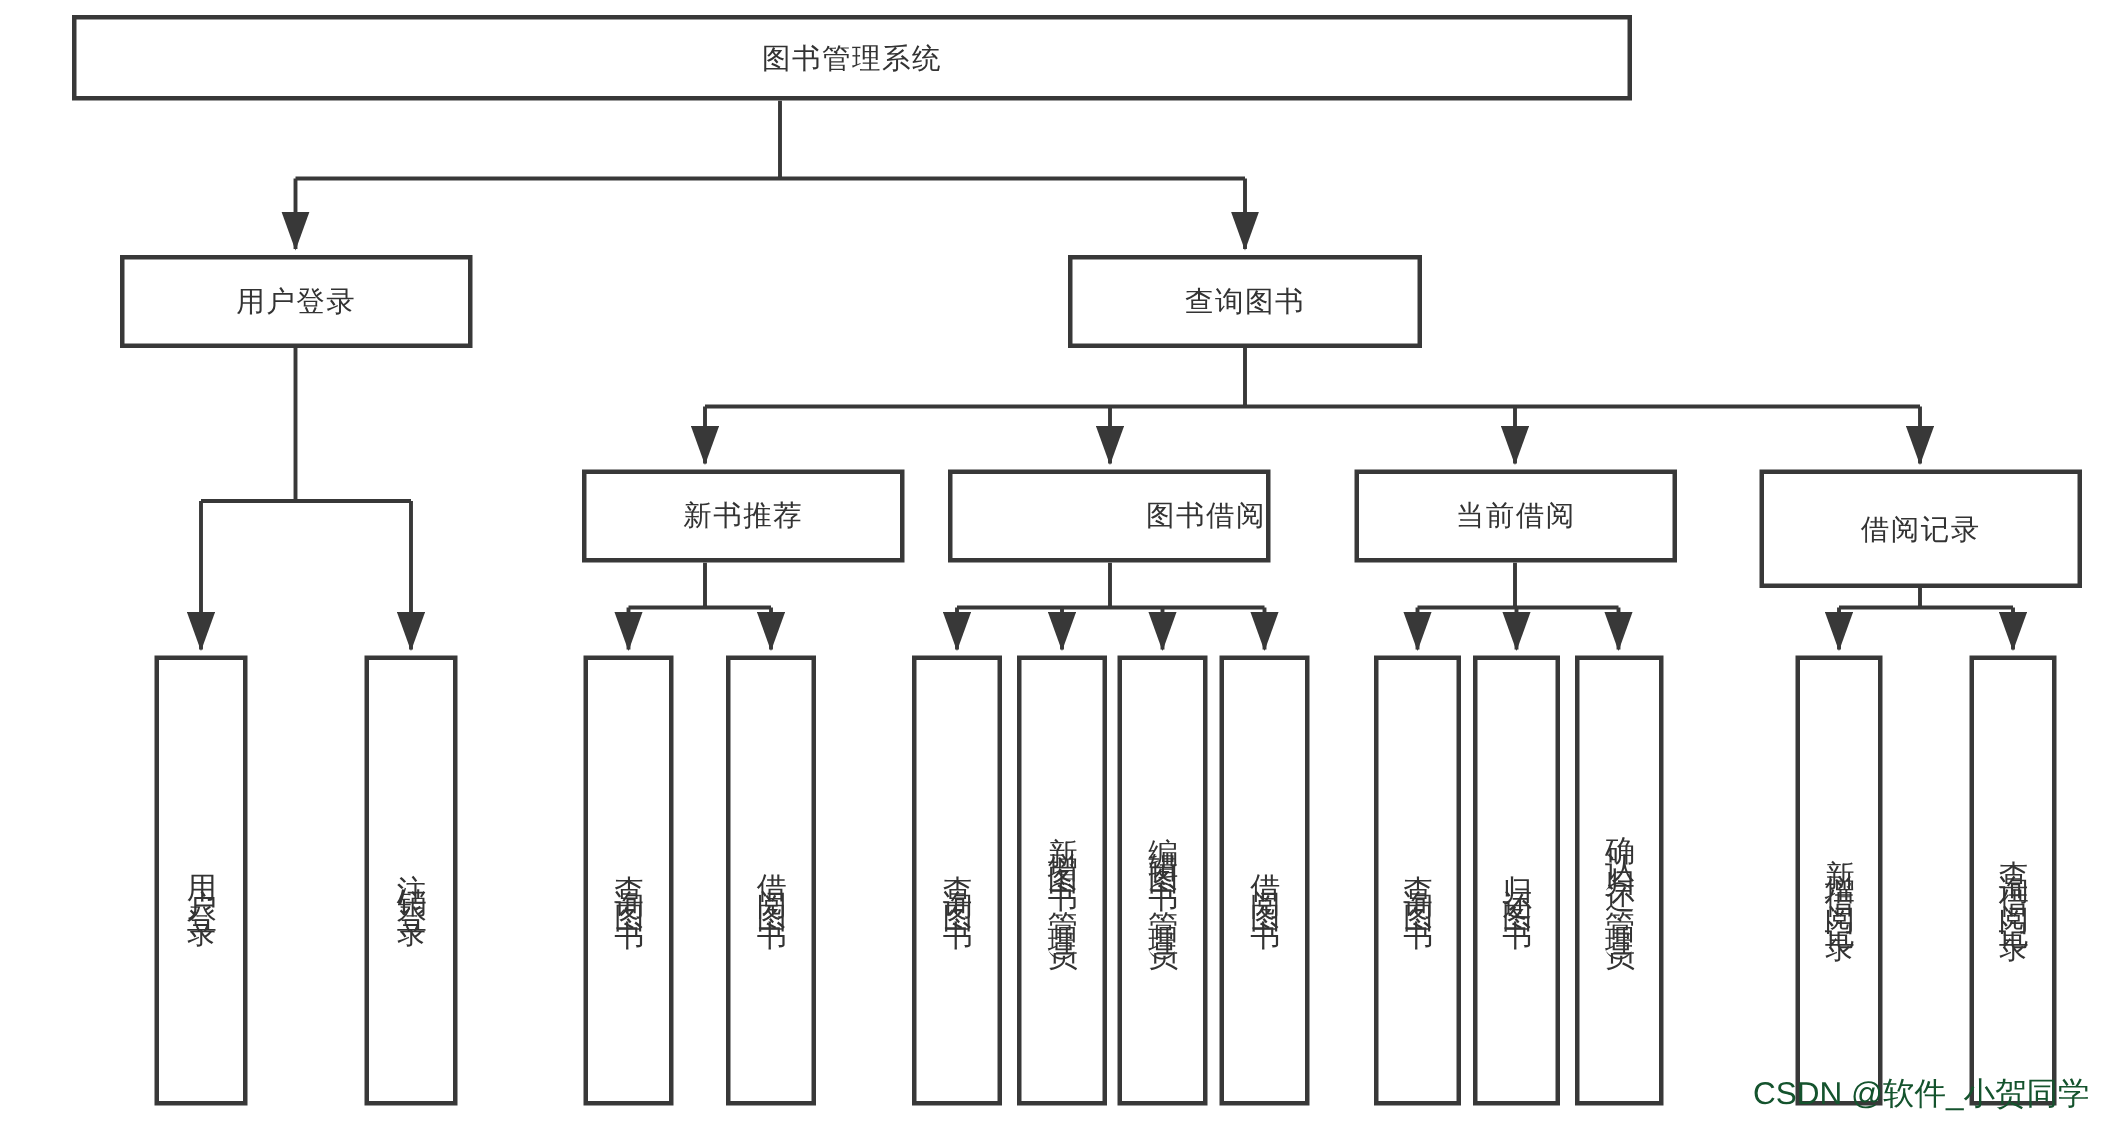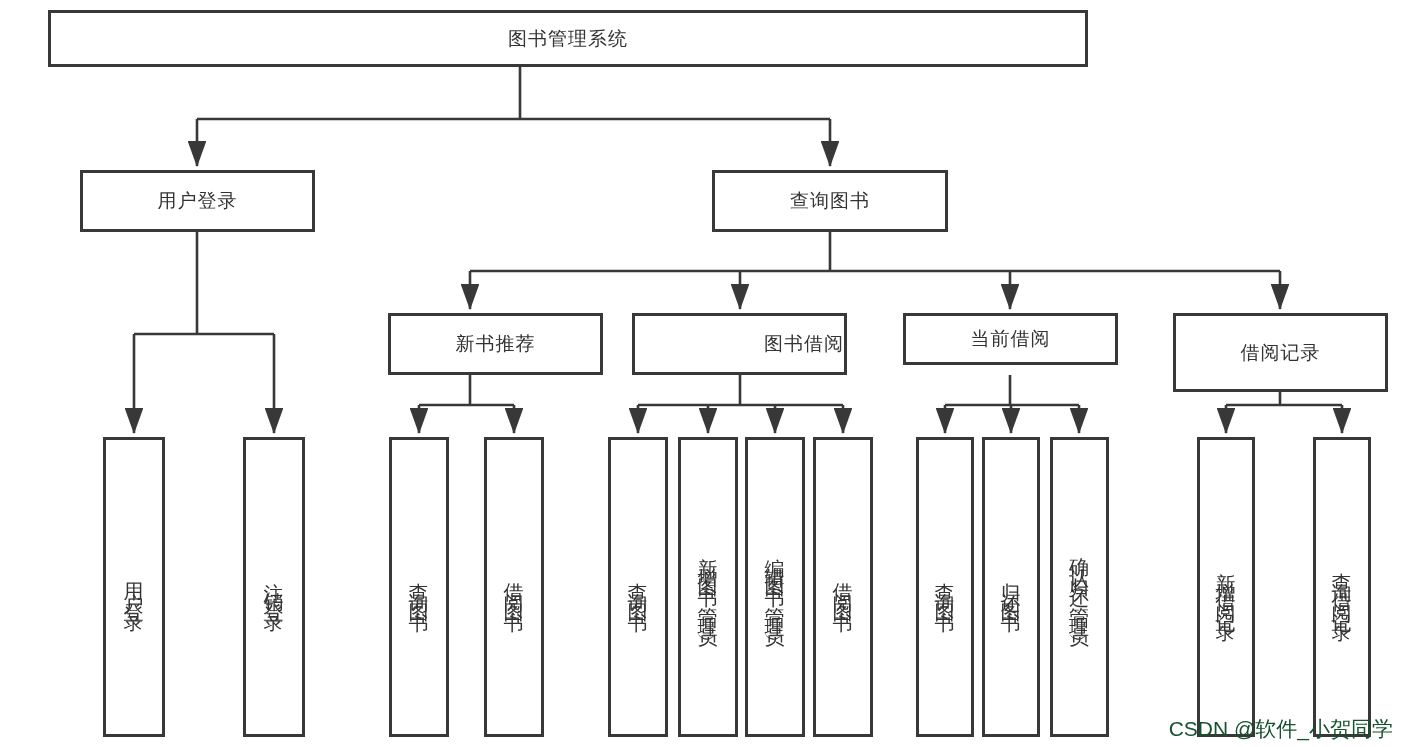--- a/index.html
+++ b/index.html
@@ -115,21 +115,21 @@
   <div class="node h" style="left:712px;top:170px;width:236px;height:62px;">
     <span>查询图书</span>
   </div>
 
   <div class="node h" style="left:363px;top:313px;width:215px;height:62px;margin-left:25px;">
     <span>新书推荐</span>
   </div>
   <div class="node h" style="left:632px;top:313px;width:215px;height:62px;justify-content:flex-end;">
     <span>图书借阅</span>
   </div>
-  <div class="node h" style="left:903px;top:313px;width:215px;height:52px;">
+  <div class="node h" style="left:903px;top:313px;width:215px;height:62px;">
     <span>当前借阅</span>
   </div>
   <div class="node h" style="left:1173px;top:313px;width:215px;height:79px;">
     <span>借阅记录</span>
   </div>
 
   <div class="node v" style="left:103px;top:437px;width:62px;height:300px;">
     <span>用户登录</span>
   </div>
   <div class="node v" style="left:243px;top:437px;width:62px;height:300px;">

